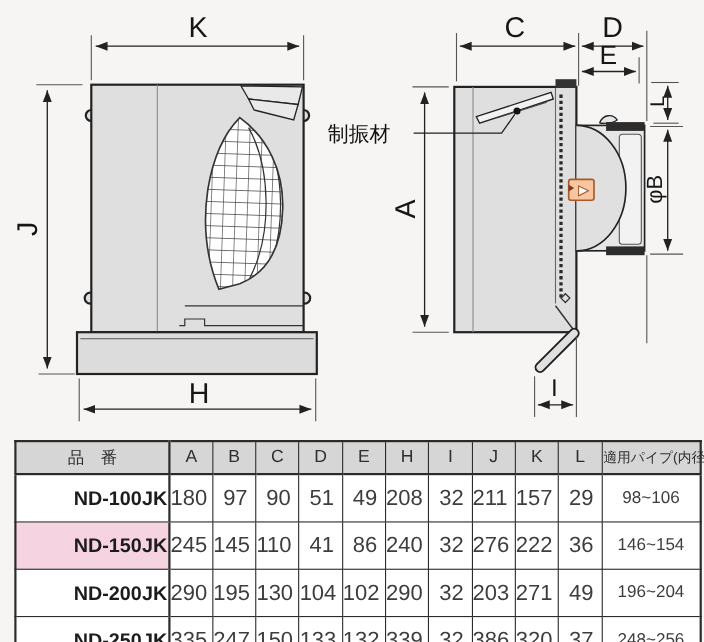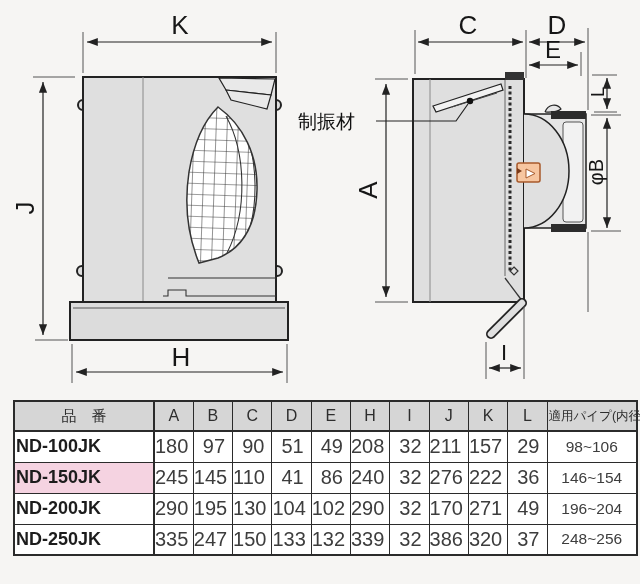--- a/index.html
+++ b/index.html
@@ -25,26 +25,26 @@
   
   table.spec{position:absolute;left:13px;top:400px;width:625px;border-collapse:collapse;table-layout:fixed;
     background:var(--cell-bg);font-family:"Liberation Sans","DejaVu Sans",sans-serif;}
   table.spec, table.spec th, table.spec td{border:1px solid var(--table-border);}
   table.spec{border:2px solid var(--table-border);}
   table.spec thead th{background:var(--header-bg);border-bottom:2px solid var(--table-border);
     font-weight:400;color:#2e2e2e;font-size:16px;height:26px;}
   table.spec thead th.part{font-size:15px;margin-left:42px;}
   table.spec thead th.pipe{font-size:12.5px;white-space:nowrap;}
   table.spec tbody tr{height:31px;}
-  table.spec tbody th.model{font-size:18px;font-weight:700;color:#1c1c1c;text-align:left;
+  table.spec tbody th.model{font-size:18px;font-weight:700;color:#1c1c1c;text-align:right;
     background:var(--cell-bg);border-right:2px solid var(--table-border);}
   table.spec thead th.part{border-right:2px solid var(--table-border);}
   table.spec tbody th.model.hl{background:var(--highlight-bg);}
   table.spec td{font-size:20px;color:#3d3d3d;text-align:right;padding:0 7px 0 0;background:var(--cell-bg);}
-  table.spec td.pipe{text-align:center;padding:0;font-size:15.5px;}
+  table.spec td.pipe{text-align:center;padding:12px;font-size:15.5px;}
 </style>
 </head>
 <body>
 
 <div class="stage">
 
   <svg class="drawing" width="640" height="398" viewBox="0 0 640 398">
     <defs>
       <marker id="arr" viewBox="0 0 10 8" refX="9" refY="4" markerWidth="10" markerHeight="8" orient="auto-start-reverse">
         <path d="M0,0.6 L9,4 L0,7.4 Z" fill="#222"></path>
@@ -267,21 +267,21 @@
       </tr>
       <tr>
         <th class="model">ND-200JK</th>
         <td>290</td>
         <td>195</td>
         <td>130</td>
         <td>104</td>
         <td>102</td>
         <td>290</td>
         <td>32</td>
-        <td>170</td>
+        <td>203</td>
         <td>271</td>
         <td>49</td>
         <td class="pipe">196~204</td>
       </tr>
       <tr>
         <th class="model">ND-250JK</th>
         <td>335</td>
         <td>247</td>
         <td>150</td>
         <td>133</td>

